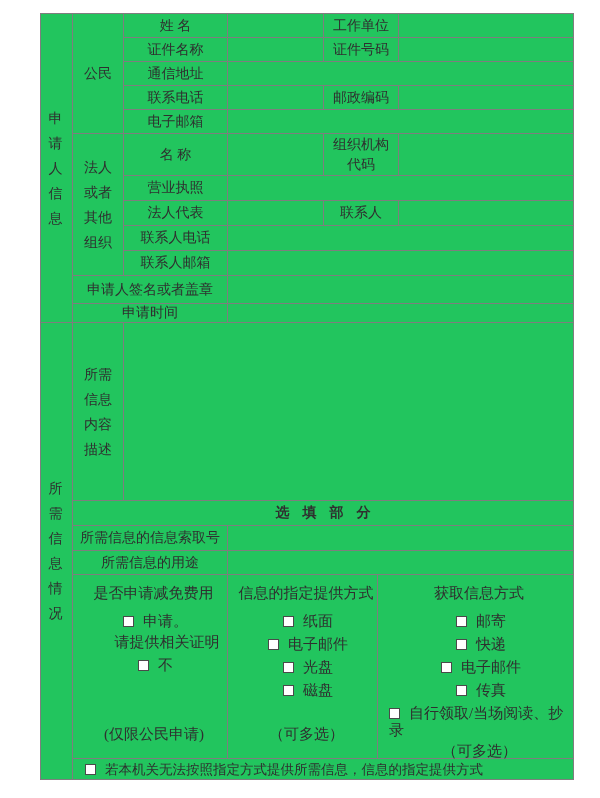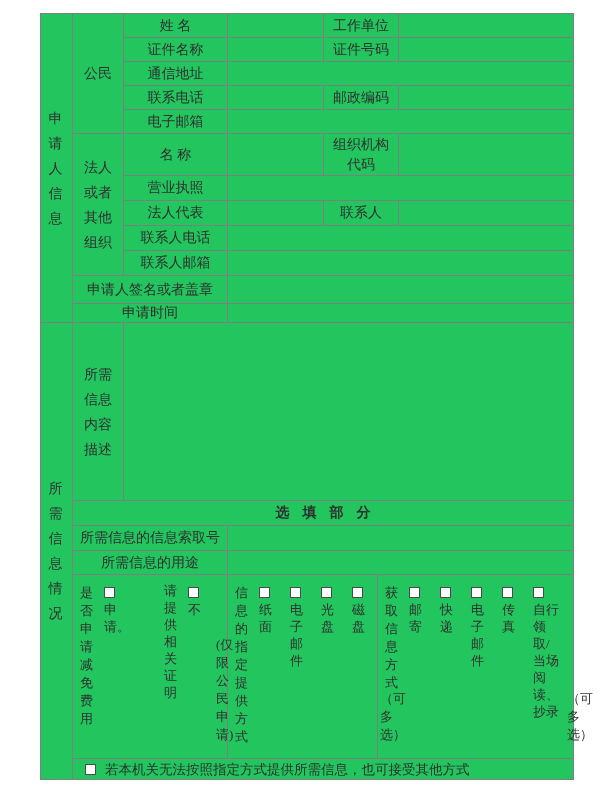--- a/index.html
+++ b/index.html
@@ -23,22 +23,22 @@
   .wrap2 div { width:30px; margin:0 auto; line-height:25px; text-align:center; word-break:break-all; }
   
   .wrap4 div { width:60px; margin:0 auto; line-height:20px; text-align:center; word-break:break-all; }
   .sechead { text-align:center; font-weight:bold; letter-spacing:13px; text-indent:13px; }
   
   .h24 { height:24px; } .h42 { height:42px; } .h25 { height:25px;padding-left:28px; }
   .h28 { height:28px; } .h19 { height:19px; } .h178 { height:178px; }
   .h183 { height:183px; } .h21 { height:21px; }
   .optcell { vertical-align:top; }
   .optbox {
-    display:flex; 
-    height:183px; padding:6px 0 14px; font-size:13px;
+    display:flex; flex-direction:column;
+    height:183px; padding:6px 0 14px; font-size:15px;align-items:center;
   }
   .optbox .title { padding:3px 0 7px 7px; }
   .opt { padding:3px 0 3px 11px; line-height:17px; }
   .note { padding:1px 0 3px 34px; line-height:17px; }
   .foot { margin-top:auto; padding-left:8px; }
   .cb {
     display:inline-block; width:11px; height:11px;
     border:1px solid #4a4a4a; margin-right:9px; vertical-align:-1px; background:#fff;
   }
   .bottom-inner { padding-left:12px; font-size:13.5px; line-height:19px; }
@@ -176,18 +176,18 @@
           <div class="opt"><span class="cb"></span><span>快递</span></div>
           <div class="opt"><span class="cb"></span><span>电子邮件</span></div>
           <div class="opt"><span class="cb"></span><span>传真</span></div>
           <div class="opt"><span class="cb"></span><span>自行领取/当场阅读、抄录</span></div>
           <div class="foot">（可多选）</div>
         </div>
       </td>
     </tr>
     <tr class="h21">
       <td colspan="6">
-        <div class="bottom-inner"><span class="cb"></span><span>若本机关无法按照指定方式提供所需信息，也可接受其他方式</span></div>
+        <div class="bottom-inner"><span class="cb"></span><span>若本机关无法按照指定方式提供所需信息，信息的指定提供方式</span></div>
       </td>
     </tr>
   </tbody>
 </table>
 </div>
 
 </body></html>

